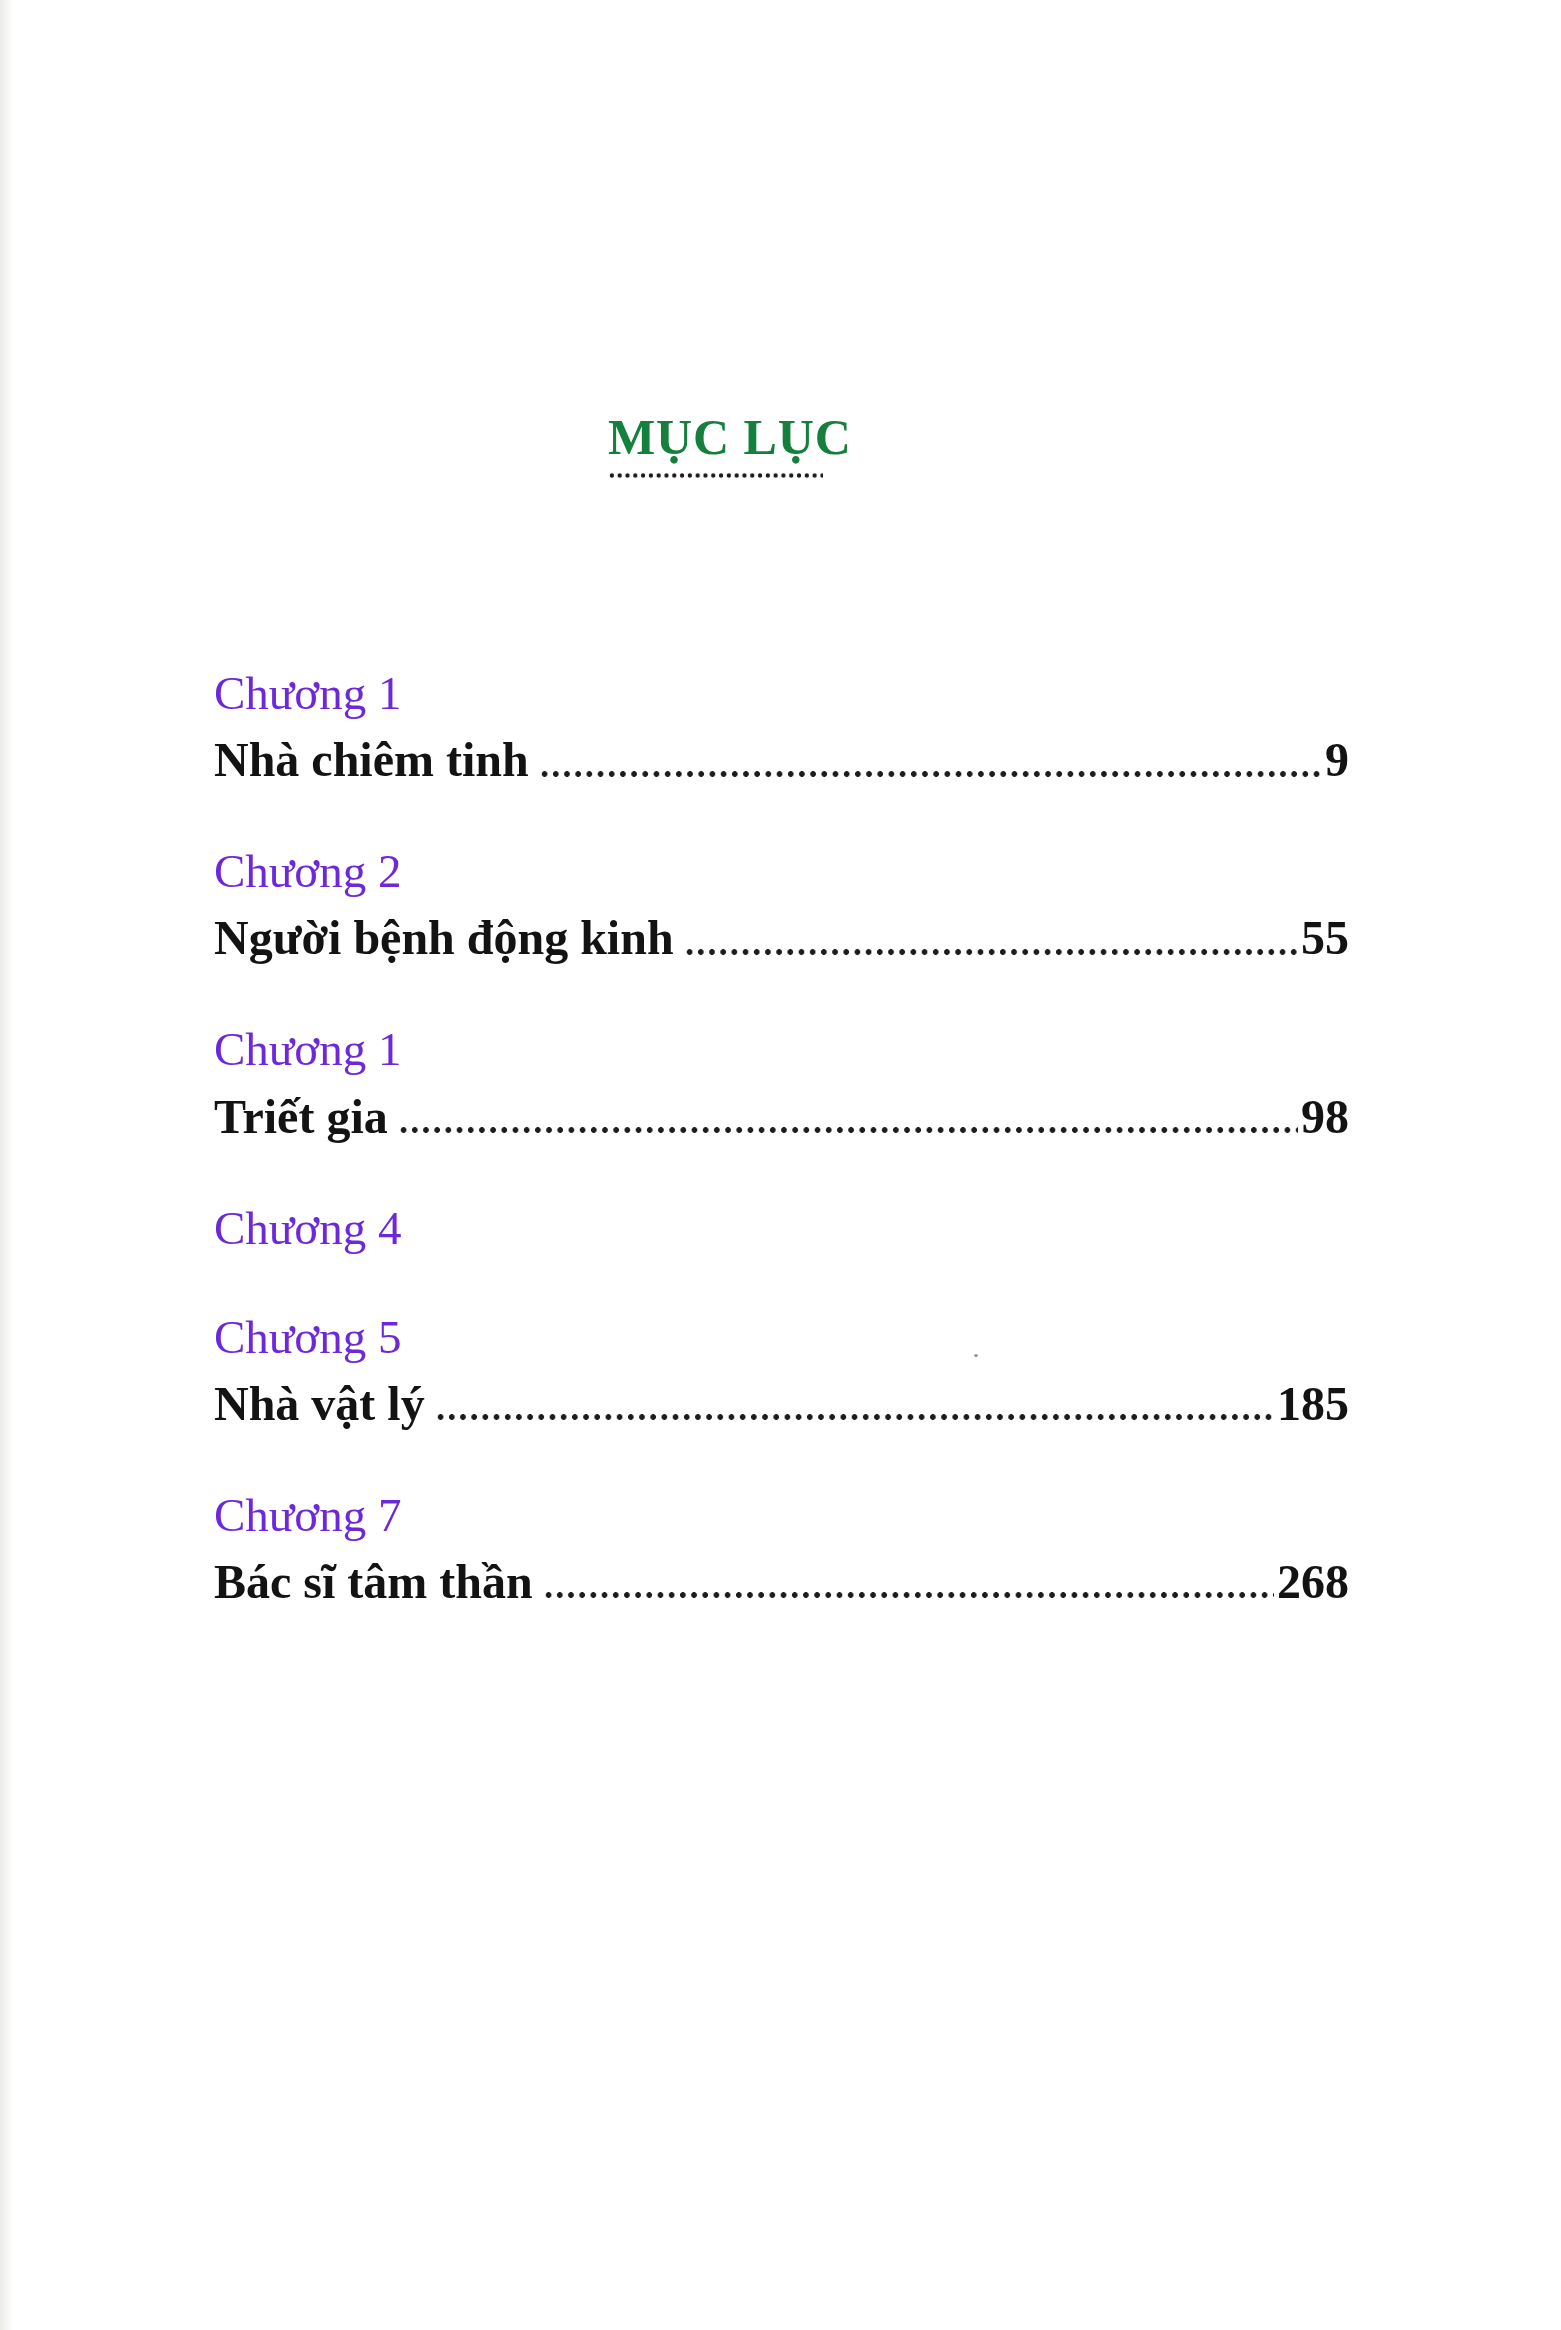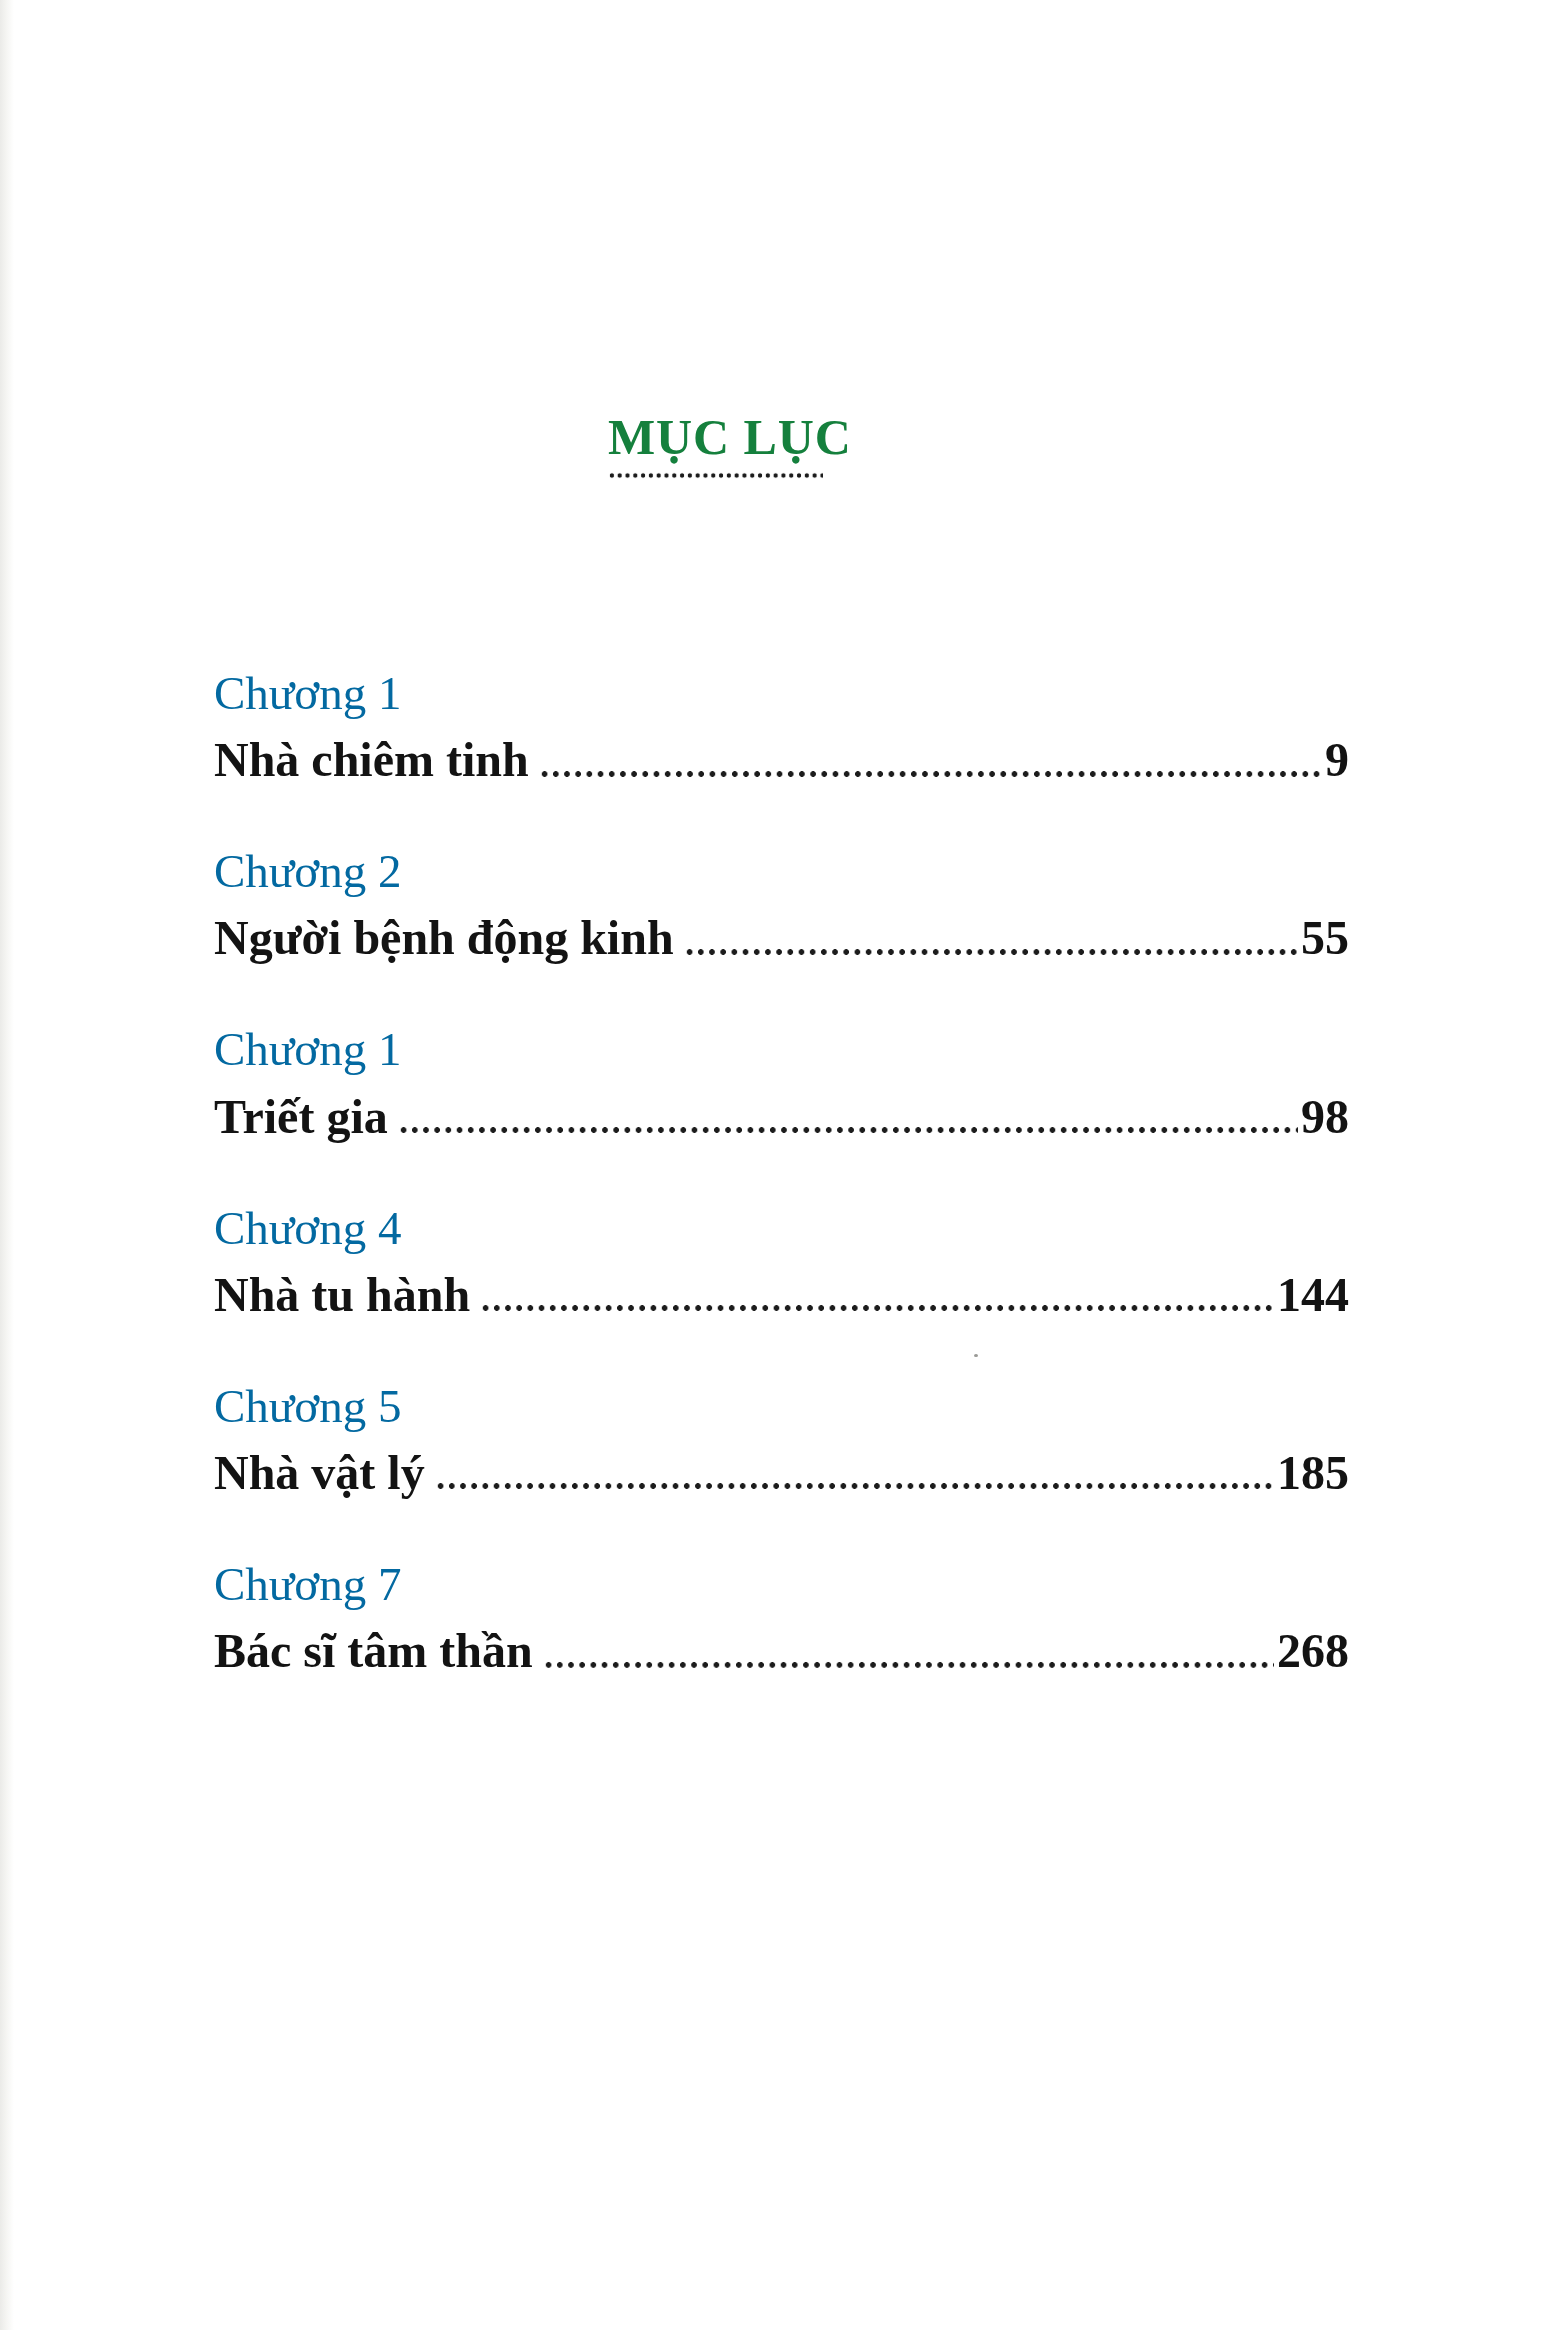--- a/index.html
+++ b/index.html
@@ -60,21 +60,21 @@
     top: 664px;
     width: 1135px;
   }
   .chapter {
     margin-bottom: 50px;
   }
   .chapter-label {
     font-size: 47px;
     font-weight: normal;
     line-height: 59px;
-    color: #0369a1;
+    color: #6d28d9;
     white-space: nowrap;
   }
   .chapter-row {
     display: flex;
     align-items: flex-start;
     margin-top: 5.2px;
     line-height: 64px;
   }
   .chapter-title {
     font-size: 48px;
@@ -146,25 +146,20 @@
       <div class="chapter-label">Chương 1</div>
       <div class="chapter-row">
         <span class="chapter-title">Triết gia</span>
         <span class="leader"></span>
         <span class="chapter-page">98</span>
       </div>
     </section>
 
     <section class="chapter">
       <div class="chapter-label">Chương 4</div>
-      <div class="chapter-row">
-        <span class="chapter-title">Nhà tu hành</span>
-        <span class="leader"></span>
-        <span class="chapter-page">144</span>
-      </div>
     </section>
 
     <section class="chapter">
       <div class="chapter-label">Chương 5</div>
       <div class="chapter-row">
         <span class="chapter-title">Nhà vật lý</span>
         <span class="leader"></span>
         <span class="chapter-page">185</span>
       </div>
     </section>

